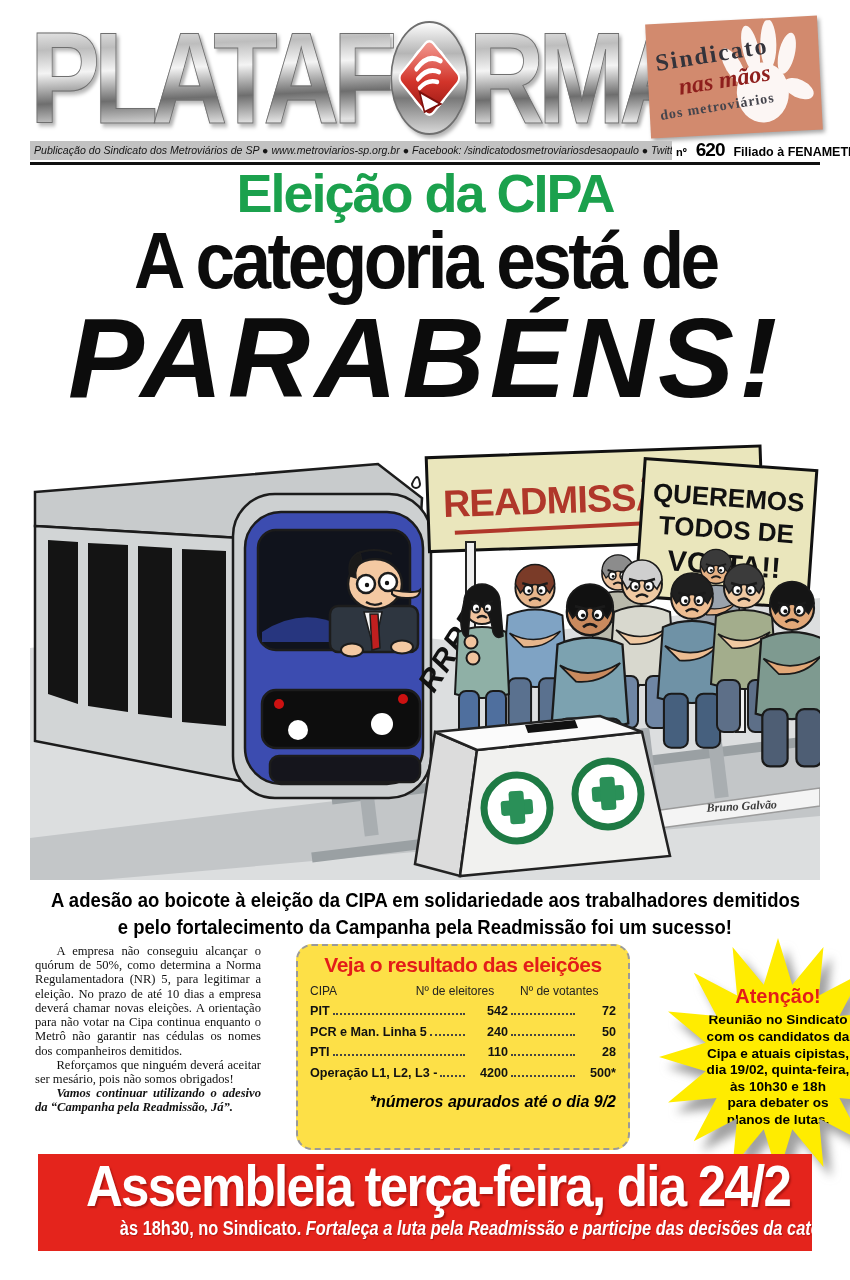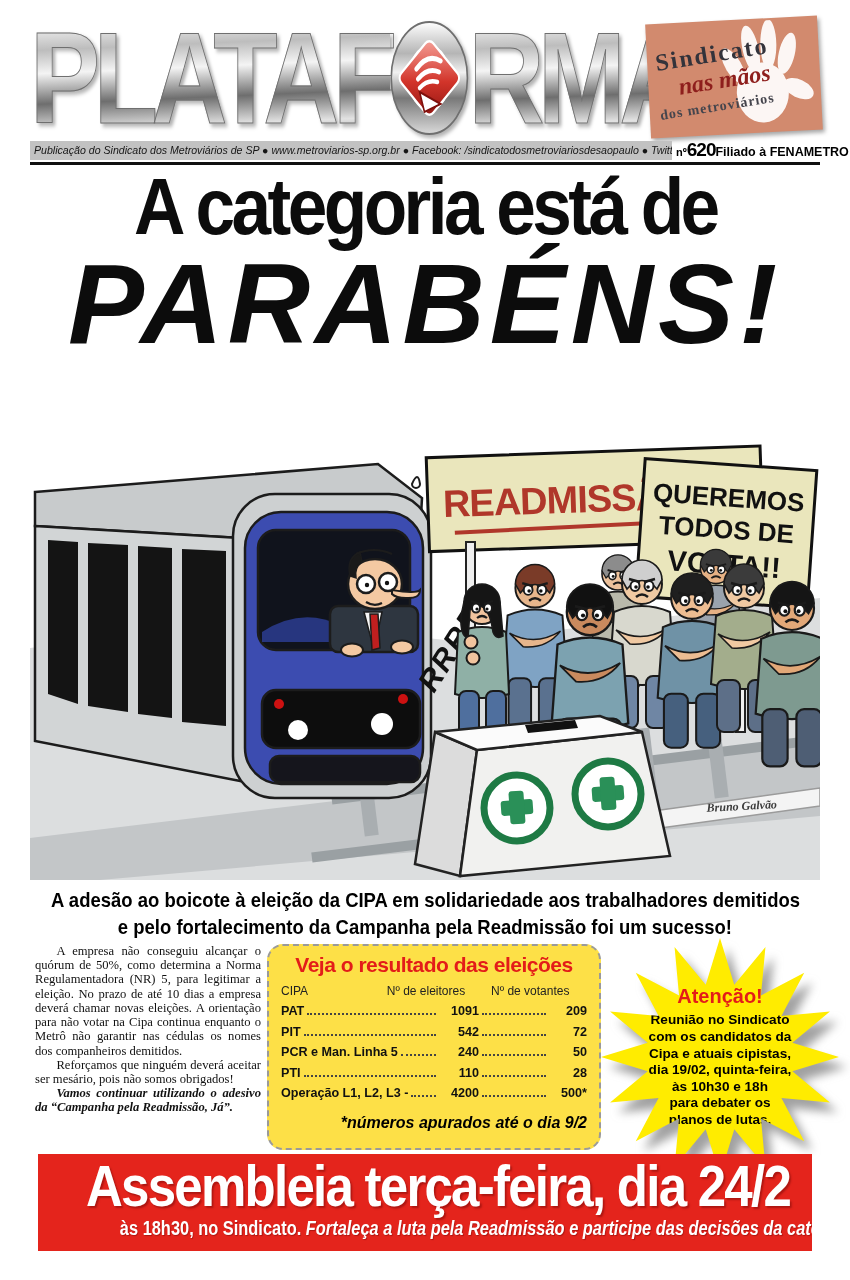--- a/index.html
+++ b/index.html
@@ -19,41 +19,41 @@
   }
   .logo-o { margin:0 -2px; }
 
   .badge { position:absolute; right:0; top:2px; width:172px; height:114px; background:#d28a6e; transform:rotate(-3deg); box-shadow:2px 3px 4px rgba(0,0,0,.35); overflow:hidden; }
   .badge-line { position:absolute; transform:rotate(-6deg); white-space:nowrap; }
   .badge-l1 { top:20px; left:8px;  font-family:"Liberation Serif",serif; font-weight:700; font-size:24px; letter-spacing:2px; color:#33333b; }
   .badge-l2 { top:46px; left:30px; font-family:"Liberation Serif",serif; font-weight:700; font-style:italic; font-size:24px; color:#8e1e1c; }
   .badge-l3 { top:78px; left:10px; font-family:"Liberation Serif",serif; font-weight:700; font-size:14px; letter-spacing:1px; color:#45454d; }
 
   .info-strip { position:absolute; left:30px; top:141px; width:642px; height:19px; background:#c2c2c2; color:#161616; font-size:10.6px; line-height:19px; padding-left:4px; white-space:nowrap; overflow:hidden; font-style:italic; }
-  .issue { position:absolute; left:676px; top:139px; width:144px; height:22px; display:flex; align-items:baseline; white-space:nowrap; }
+  .issue { position:absolute; left:676px; top:139px; width:144px; height:22px; display:flex; align-items:baseline; gap:9px; white-space:nowrap; }
   .issue-prefix { font-weight:700; font-size:11px; }
   .issue-number { font-weight:700; font-size:19px; letter-spacing:-1px; }
   .issue-aff { font-weight:700; font-size:12.5px; }
   .top-rule { position:absolute; left:30px; top:162px; width:790px; height:3px; background:#101010; }
 
   
   .headline { position:absolute; left:0; top:166px; width:850px; text-align:center; }
   .kicker { font-size:54px; font-weight:700; letter-spacing:-2px; color:#1ba14d; line-height:1.0; }
   .h-line1 { margin-top:2px; font-size:80px; font-weight:700; color:#0c0c0c; letter-spacing:-4px; line-height:.98; }
   .h-line2 { margin-top:6px; font-size:114px; font-weight:700; font-style:italic; color:#0c0c0c; letter-spacing:5px; line-height:.92; }
   .fitx { display:inline-block; transform:scaleX(var(--sx,1)); transform-origin:center; white-space:nowrap; }
 
   
   .cartoon { position:absolute; left:30px; top:436px; width:790px; height:444px; }
 
   
   .subheadline { position:absolute; left:0; top:886px; width:850px; text-align:center; font-weight:700; color:#000; font-size:21px; line-height:1.3; }
 
   
-  .columns { position:absolute; left:35px; top:944px; width:780px; height:206px; display:flex; }
+  .columns { position:absolute; left:35px; top:944px; width:780px; height:206px; display:flex;gap:29px; }
   .bodycol { width:226px; flex:none; font-family:"Liberation Serif",serif; font-size:12.6px; line-height:1.13; color:#111; text-align:justify; }
   .bodycol p { text-indent:1.7em; }
   .bodycol .p-em { font-weight:700; font-style:italic; }
 
   .results { flex:none; width:334px; margin-left:6px; border:2px dashed #9a9a9a; border-radius:16px; padding:7px 12px 6px; background:#fde047; }
   .results-title { color:#e31c19; font-weight:700; font-size:21px; letter-spacing:-.5px; text-align:center; margin-bottom:7px; }
   .results-head { display:flex; font-size:12px; color:#222; margin-bottom:6px; }
   .rh-group { flex:1; text-align:left; }
   .rh-c1 { width:130px; text-align:center; }
   .rh-c2 { width:96px; text-align:left; }
@@ -139,20 +139,21 @@
 
   <div class="info-strip">Publicação do Sindicato dos Metroviários de SP ● www.metroviarios-sp.org.br ● Facebook: /sindicatodosmetroviariosdesaopaulo ● Twitter: /Metroviarios_SP –  11/2/15</div>
   <div class="issue">
     <span class="issue-prefix">nº</span>
     <span class="issue-number">620</span>
     <span class="issue-aff">Filiado à FENAMETRO</span>
   </div>
   <div class="top-rule"></div>
 
   <div class="headline">
+    <div class="kicker">Eleição da CIPA</div>
     <div class="h-line1"><span class="fitx" style="--sx:.89">A categoria está de</span></div>
     <div class="h-line2">PARABÉNS!</div>
   </div>
 
   <svg class="cartoon" viewBox="0 0 790 444">
 
     <path d="M0,212 C150,192 300,188 430,206 L790,162 L790,444 L0,444 Z" fill="#dcdedf"></path>
 
     <g>
       <polygon points="0,402 790,306 790,380 70,444 0,444" fill="#c3c6c8"></polygon>
@@ -313,27 +314,20 @@
     </div>
 
     <div class="results">
       <div class="results-title">Veja o resultado das eleições</div>
       <div class="results-head">
         <span class="rh-group">CIPA</span>
         <span class="rh-c1">Nº de eleitores</span>
         <span class="rh-c2">Nº de votantes</span>
       </div>
       <div class="rrow">
-        <span class="rlabel">PAT</span>
-          <span class="rdots"></span>
-        <span class="rv1">1091</span>
-          <span class="rdots2"></span>
-        <span class="rv2">209</span>
-      </div>
-      <div class="rrow">
         <span class="rlabel">PIT</span>
           <span class="rdots"></span>
         <span class="rv1">542</span>
           <span class="rdots2"></span>
         <span class="rv2">72</span>
       </div>
       <div class="rrow">
         <span class="rlabel">PCR e Man. Linha 5</span>
           <span class="rdots"></span>
         <span class="rv1">240</span>

